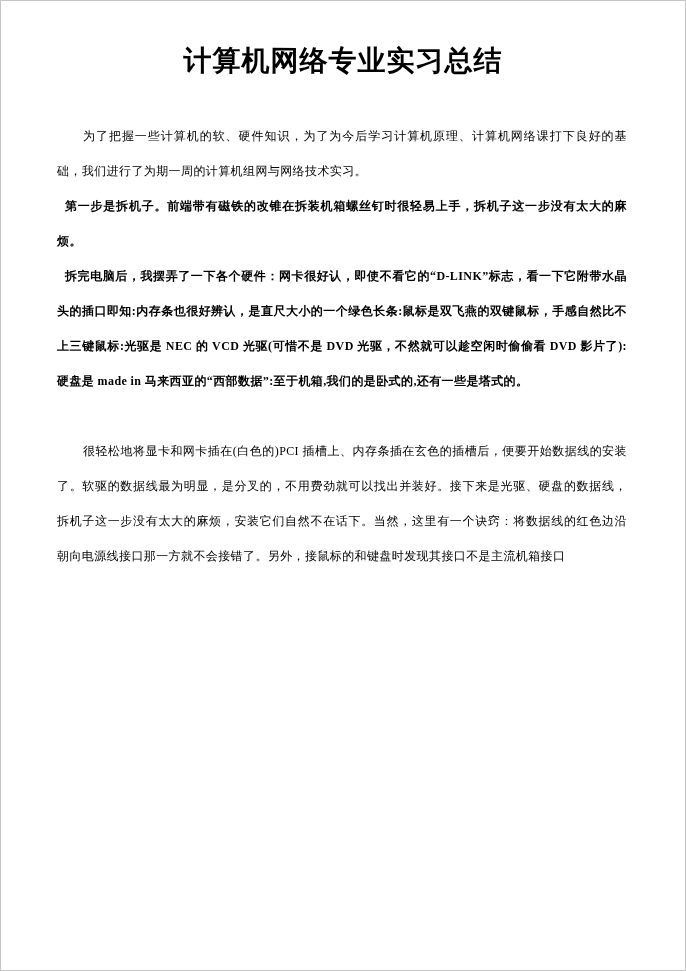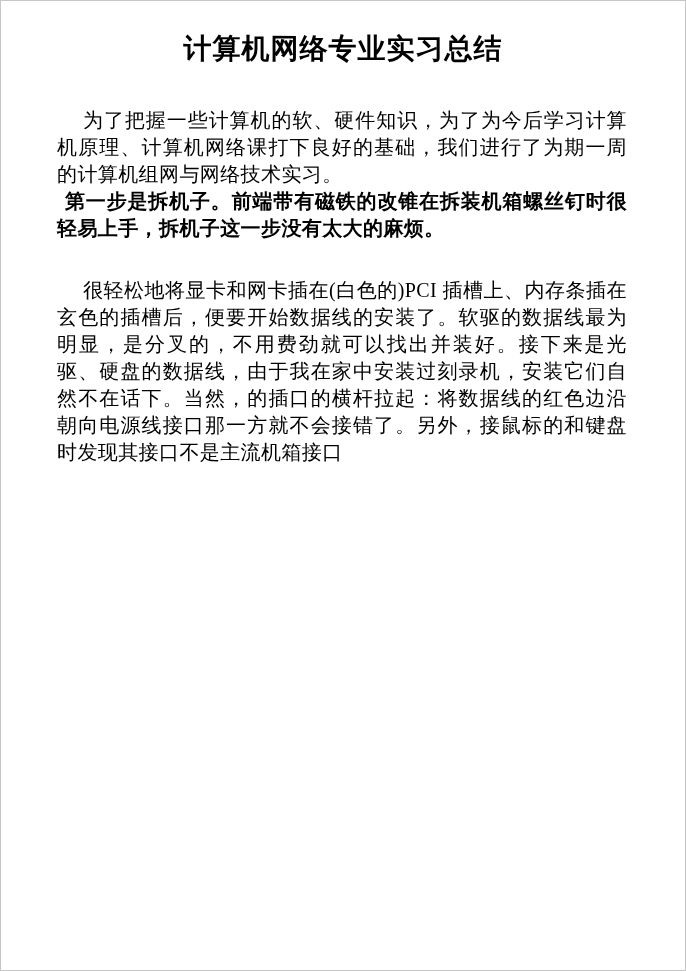--- a/index.html
+++ b/index.html
@@ -13,32 +13,32 @@
     height: 971px;
     box-sizing: border-box;
     background: #ffffff;
     border: 1px solid #c6c6c6;
     font-family: "Liberation Serif", "DejaVu Serif", serif;
     color: #000000;
     overflow: hidden;
   }
   .doc-title {
     margin: 0;
-    padding-top: 30px;
+    padding-top: 42px;
     text-align: center;
     font-size: 28px;
     font-weight: bold;
     line-height: 36px;
     letter-spacing: 1px;
     color: #000000;
   }
   .content {
     margin: 40px 58px 0 56px;
-    font-size: 20px;
-    line-height: 27px;
+    font-size: 12px;
+    line-height: 35px;
     text-align: justify;
     text-justify: inter-ideograph;
     letter-spacing: 0.4px;
   }
   .content p {
     margin: 0;
     padding: 0;
   }
   .indent-lg { text-indent: 26px; }
   .indent-sm { text-indent: 8px; font-weight: bold; }
@@ -48,19 +48,20 @@
 <body>
 
 <div class="page">
   <h1 class="doc-title">计算机网络专业实习总结</h1>
 
   <div class="content">
     <p class="indent-lg">为了把握一些计算机的软、硬件知识，为了为今后学习计算机原理、计算机网络课打下良好的基础，我们进行了为期一周的计算机组网与网络技术实习。</p>
 
     <p class="indent-sm">第一步是拆机子。前端带有磁铁的改锥在拆装机箱螺丝钉时很轻易上手，拆机子这一步没有太大的麻烦。</p>
 
+    <p class="indent-sm">拆完电脑后，我摆弄了一下各个硬件：网卡很好认，即使不看它的“D-LINK”标志，看一下它附带水晶头的插口即知:内存条也很好辨认，是直尺大小的一个绿色长条:鼠标是双飞燕的双键鼠标，手感自然比不上三键鼠标:光驱是 NEC 的 VCD 光驱(可惜不是 DVD 光驱，不然就可以趁空闲时偷偷看 DVD 影片了):硬盘是 made in 马来西亚的“西部数据”:至于机箱,我们的是卧式的,还有一些是塔式的。</p>
 
 
     <div class="blank-line"></div>
 
-    <p class="indent-lg">很轻松地将显卡和网卡插在(白色的)PCI 插槽上、内存条插在玄色的插槽后，便要开始数据线的安装了。软驱的数据线最为明显，是分叉的，不用费劲就可以找出并装好。接下来是光驱、硬盘的数据线，由于我在家中安装过刻录机，安装它们自然不在话下。当然，的插口的横杆拉起：将数据线的红色边沿朝向电源线接口那一方就不会接错了。另外，接鼠标的和键盘时发现其接口不是主流机箱接口</p>
+    <p class="indent-lg">很轻松地将显卡和网卡插在(白色的)PCI 插槽上、内存条插在玄色的插槽后，便要开始数据线的安装了。软驱的数据线最为明显，是分叉的，不用费劲就可以找出并装好。接下来是光驱、硬盘的数据线，拆机子这一步没有太大的麻烦，安装它们自然不在话下。当然，这里有一个诀窍：将数据线的红色边沿朝向电源线接口那一方就不会接错了。另外，接鼠标的和键盘时发现其接口不是主流机箱接口</p>
   </div>
 </div>
 
 </body></html>

